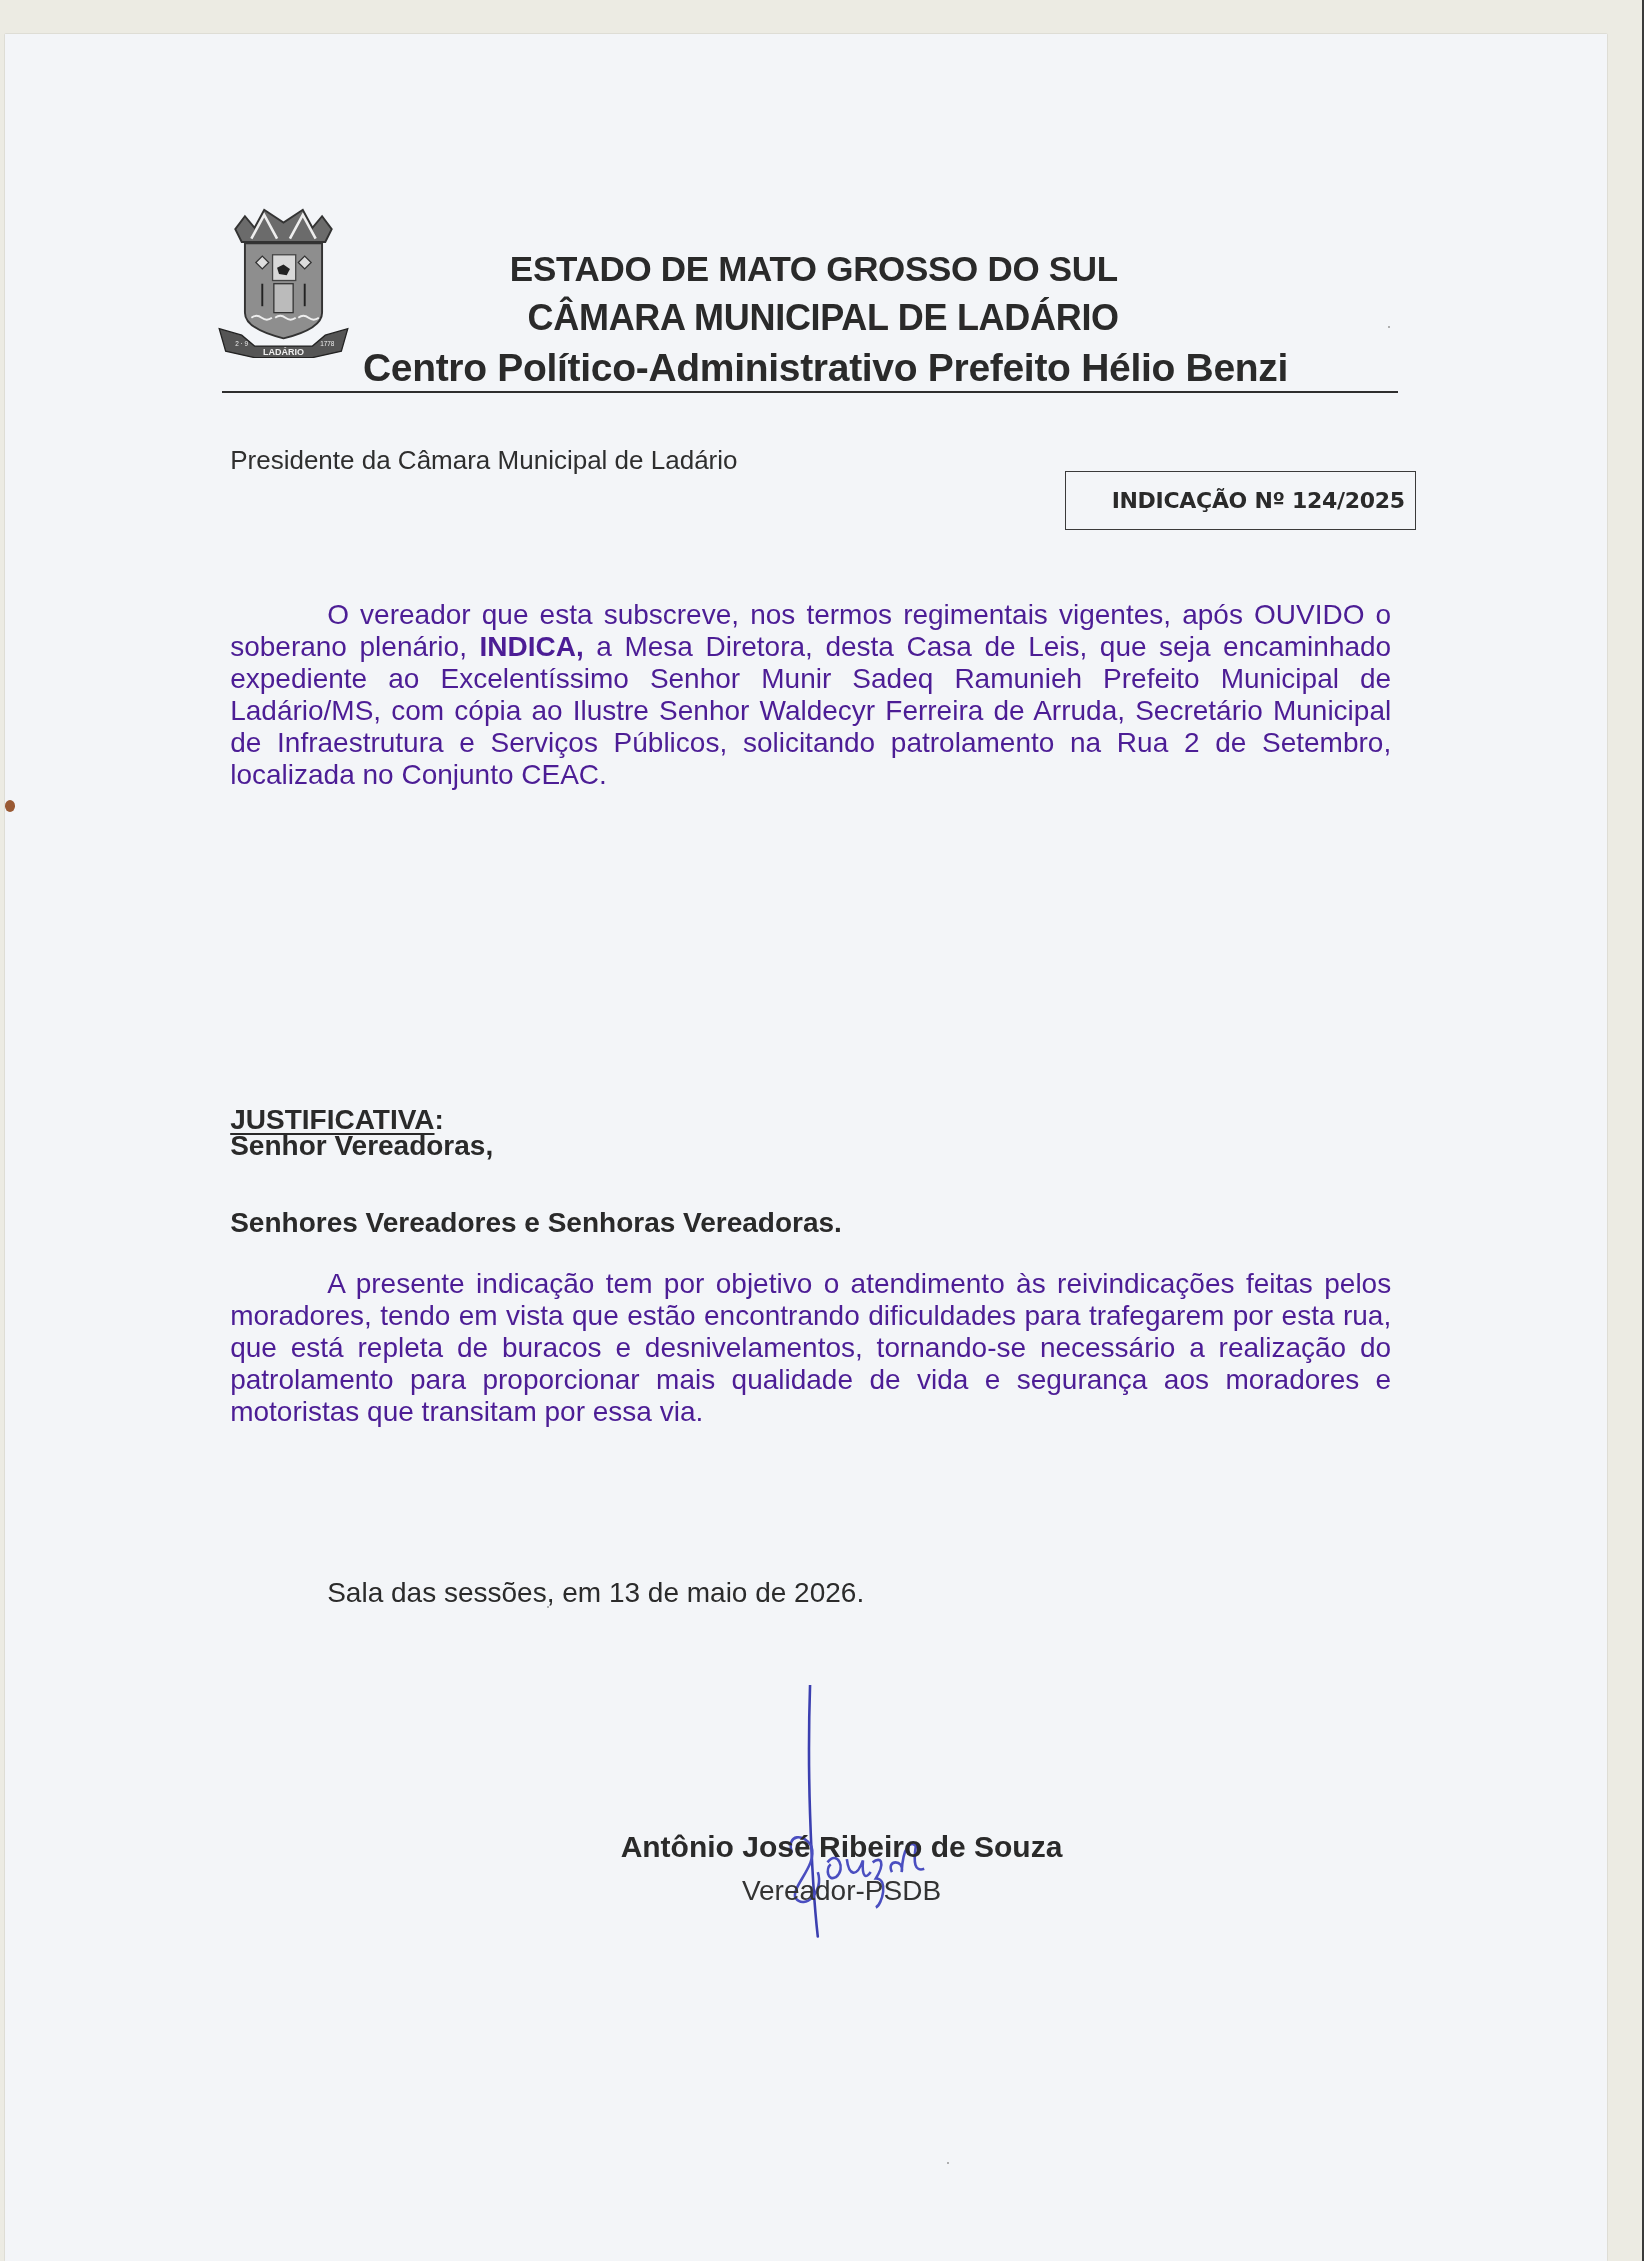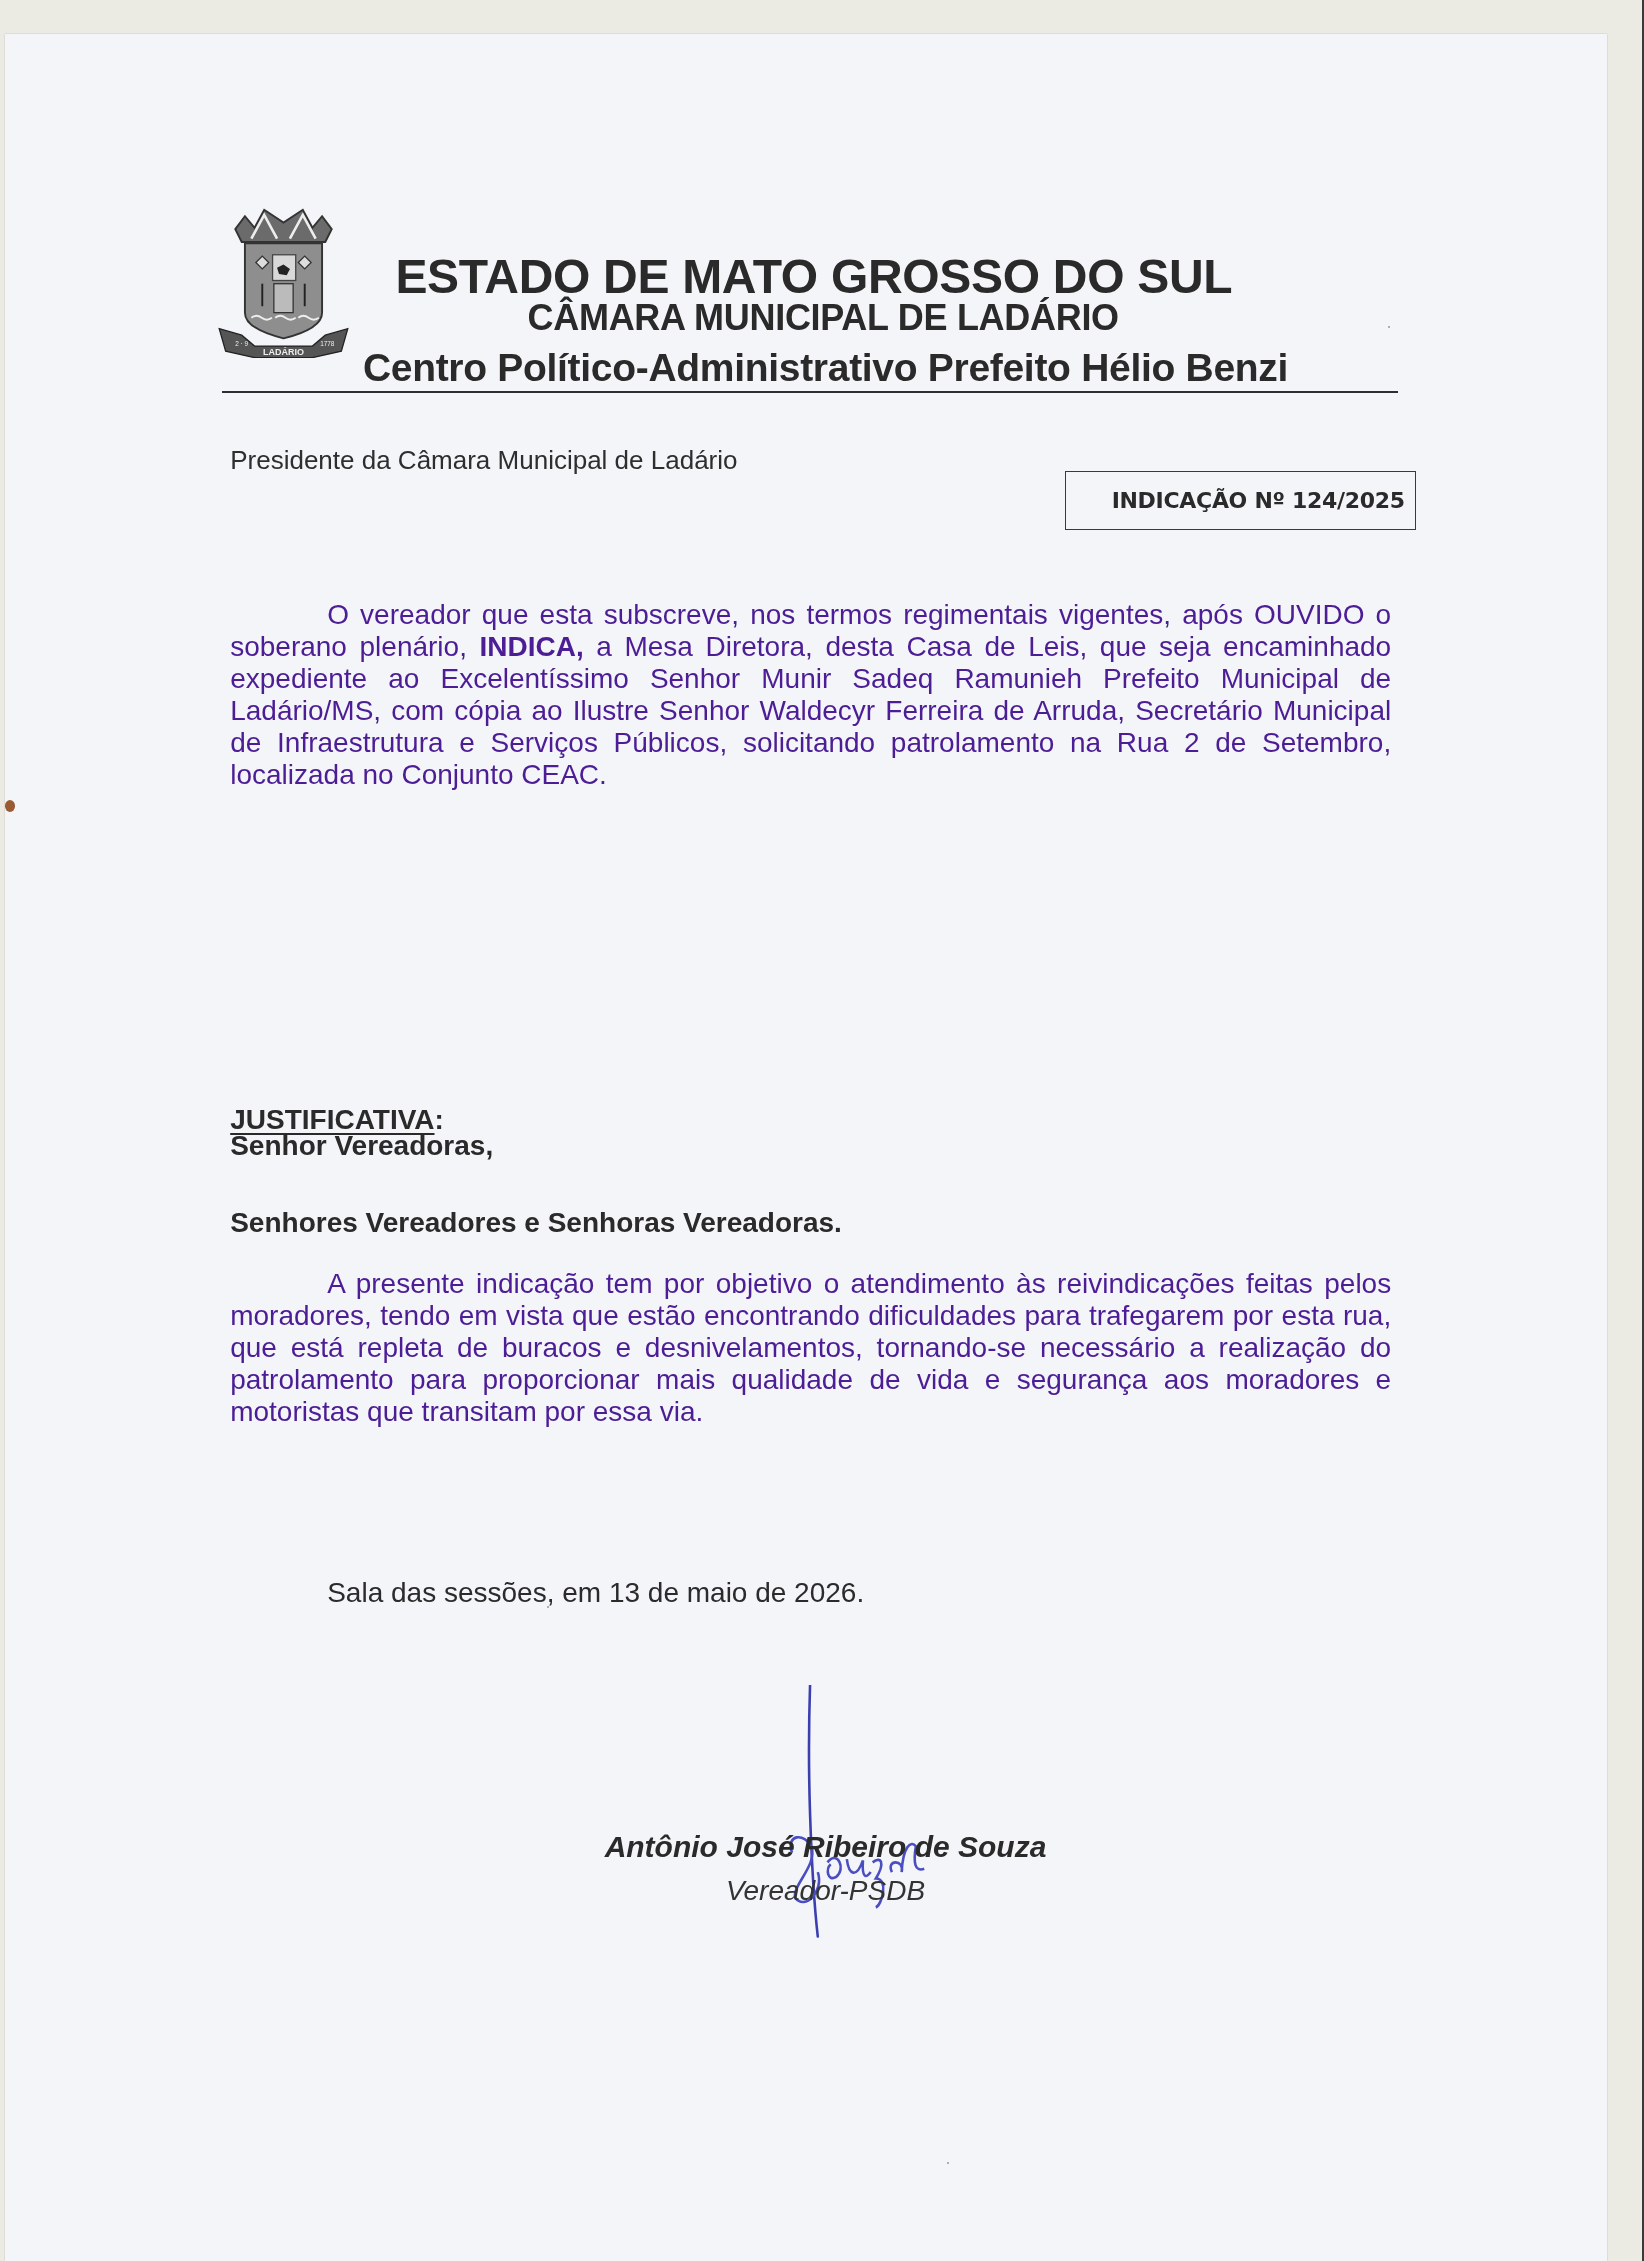--- a/index.html
+++ b/index.html
@@ -39,21 +39,21 @@
     }
     .hdr {
       position: absolute;
       left: 0; width: 1602px;
       text-align: center;
       font-weight: bold;
       color: #2a2a2a;
       white-space: nowrap;
       letter-spacing: -0.3px;
     }
-    .hdr-state { top: 215px; font-size: 48px; padding-left: 7.7px; }
+    .hdr-state { top: 215px; font-size: 35px; padding-left: 7.7px; }
     .hdr-chamber { top: 263px; font-size: 36px; padding-left: 17px; }
     .hdr-center { top: 312px; font-size: 39px; padding-left: 19.3px; }
     .rule {
       position: absolute;
       left: 217px; top: 357px;
       width: 1176px; height: 1.9px;
       background: #2e2e2e;
     }
     .addr {
       position: absolute;
@@ -113,23 +113,22 @@
     .sal-2 { top: 1173px; }
     .closing {
       position: absolute;
       left: 322px; top: 1543px;
       font-size: 28px;
       color: #2b2b2b;
       white-space: nowrap;
     }
     .sig-area {
       position: absolute;
-      left: 0; width: 1602px;
+      left: 16px; width: 1602px;
       text-align: center;
-      font-style: italic;
     }
     .sig-name { top: 1796px; font-size: 30px; font-weight: bold; color: #2a2a2a; padding-left: 19.3px; }
     .sig-role { top: 1841px; font-size: 28px; color: #333; padding-left: 19.3px; }
     .signature {
       position: absolute;
       left: 761px; top: 1651px;
       width: 181px; height: 258px;
     }
     .dot {
       position: absolute;

